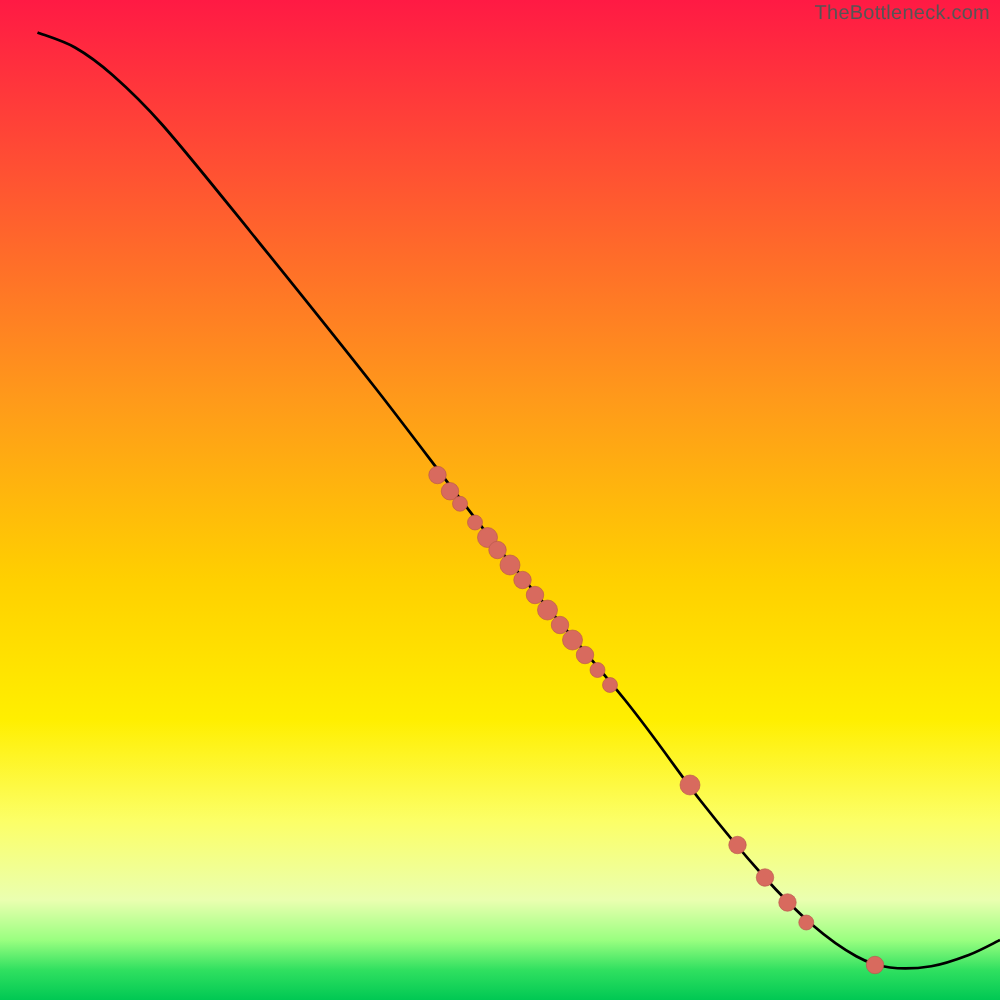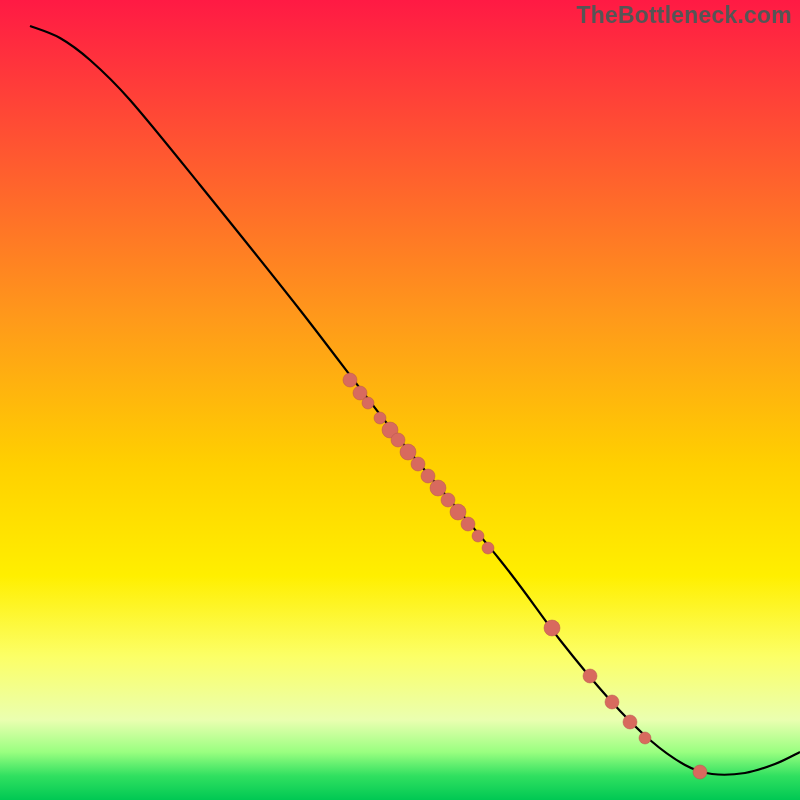--- a/index.html
+++ b/index.html
@@ -25,22 +25,22 @@
       #eaffb0 90%,
       #9aff80 94%,
       #30e060 97%,
       #00c853 100%
     );
   }
   .watermark {
     position: absolute;
     top: 2px;
     right: 8px;
-    font-size: 23px;
-    font-weight: 700;
+    font-size: 16px;
+    font-weight: 400;
     color: #555;
     letter-spacing: 0.2px;
     user-select: none;
   }
   svg.plot {
     position: absolute;
     inset: 0;
     width: 800px;
     height: 800px;
   }

